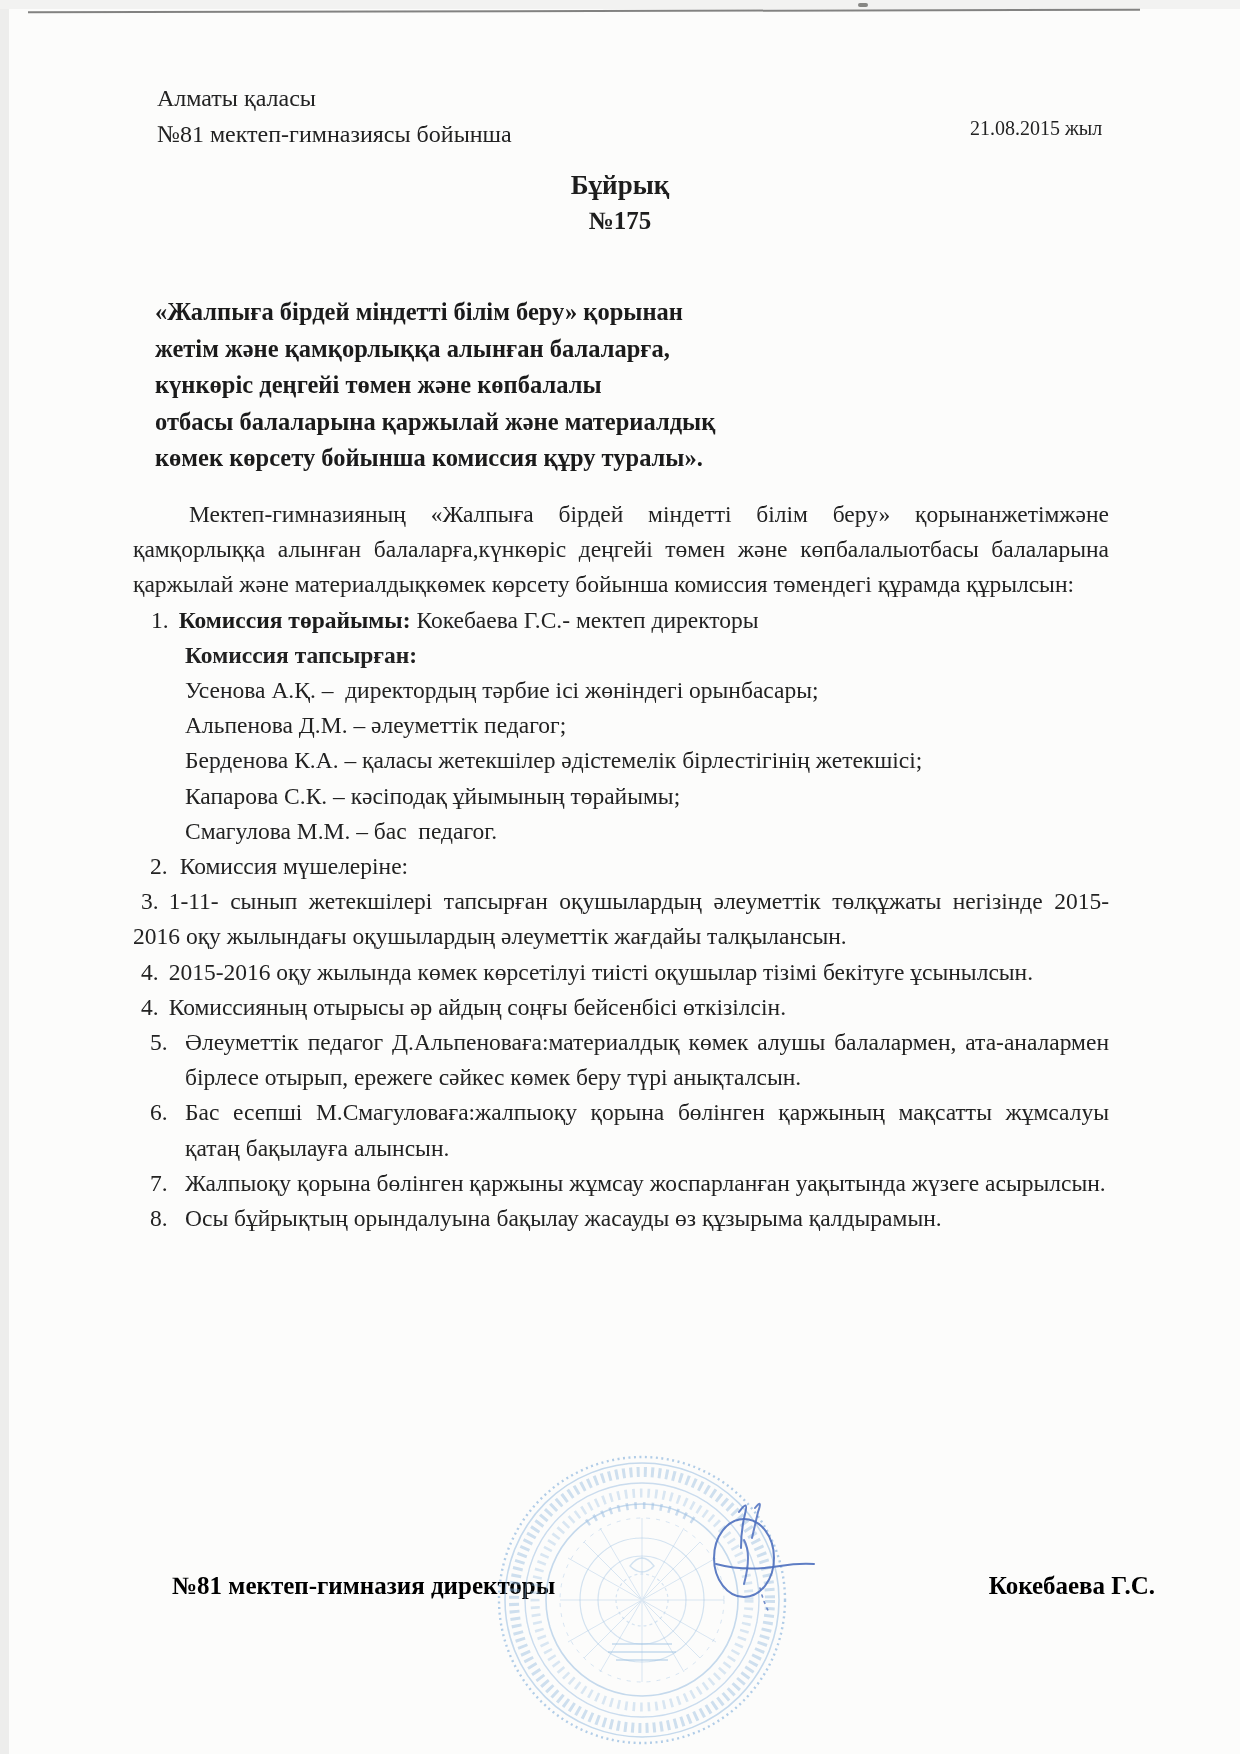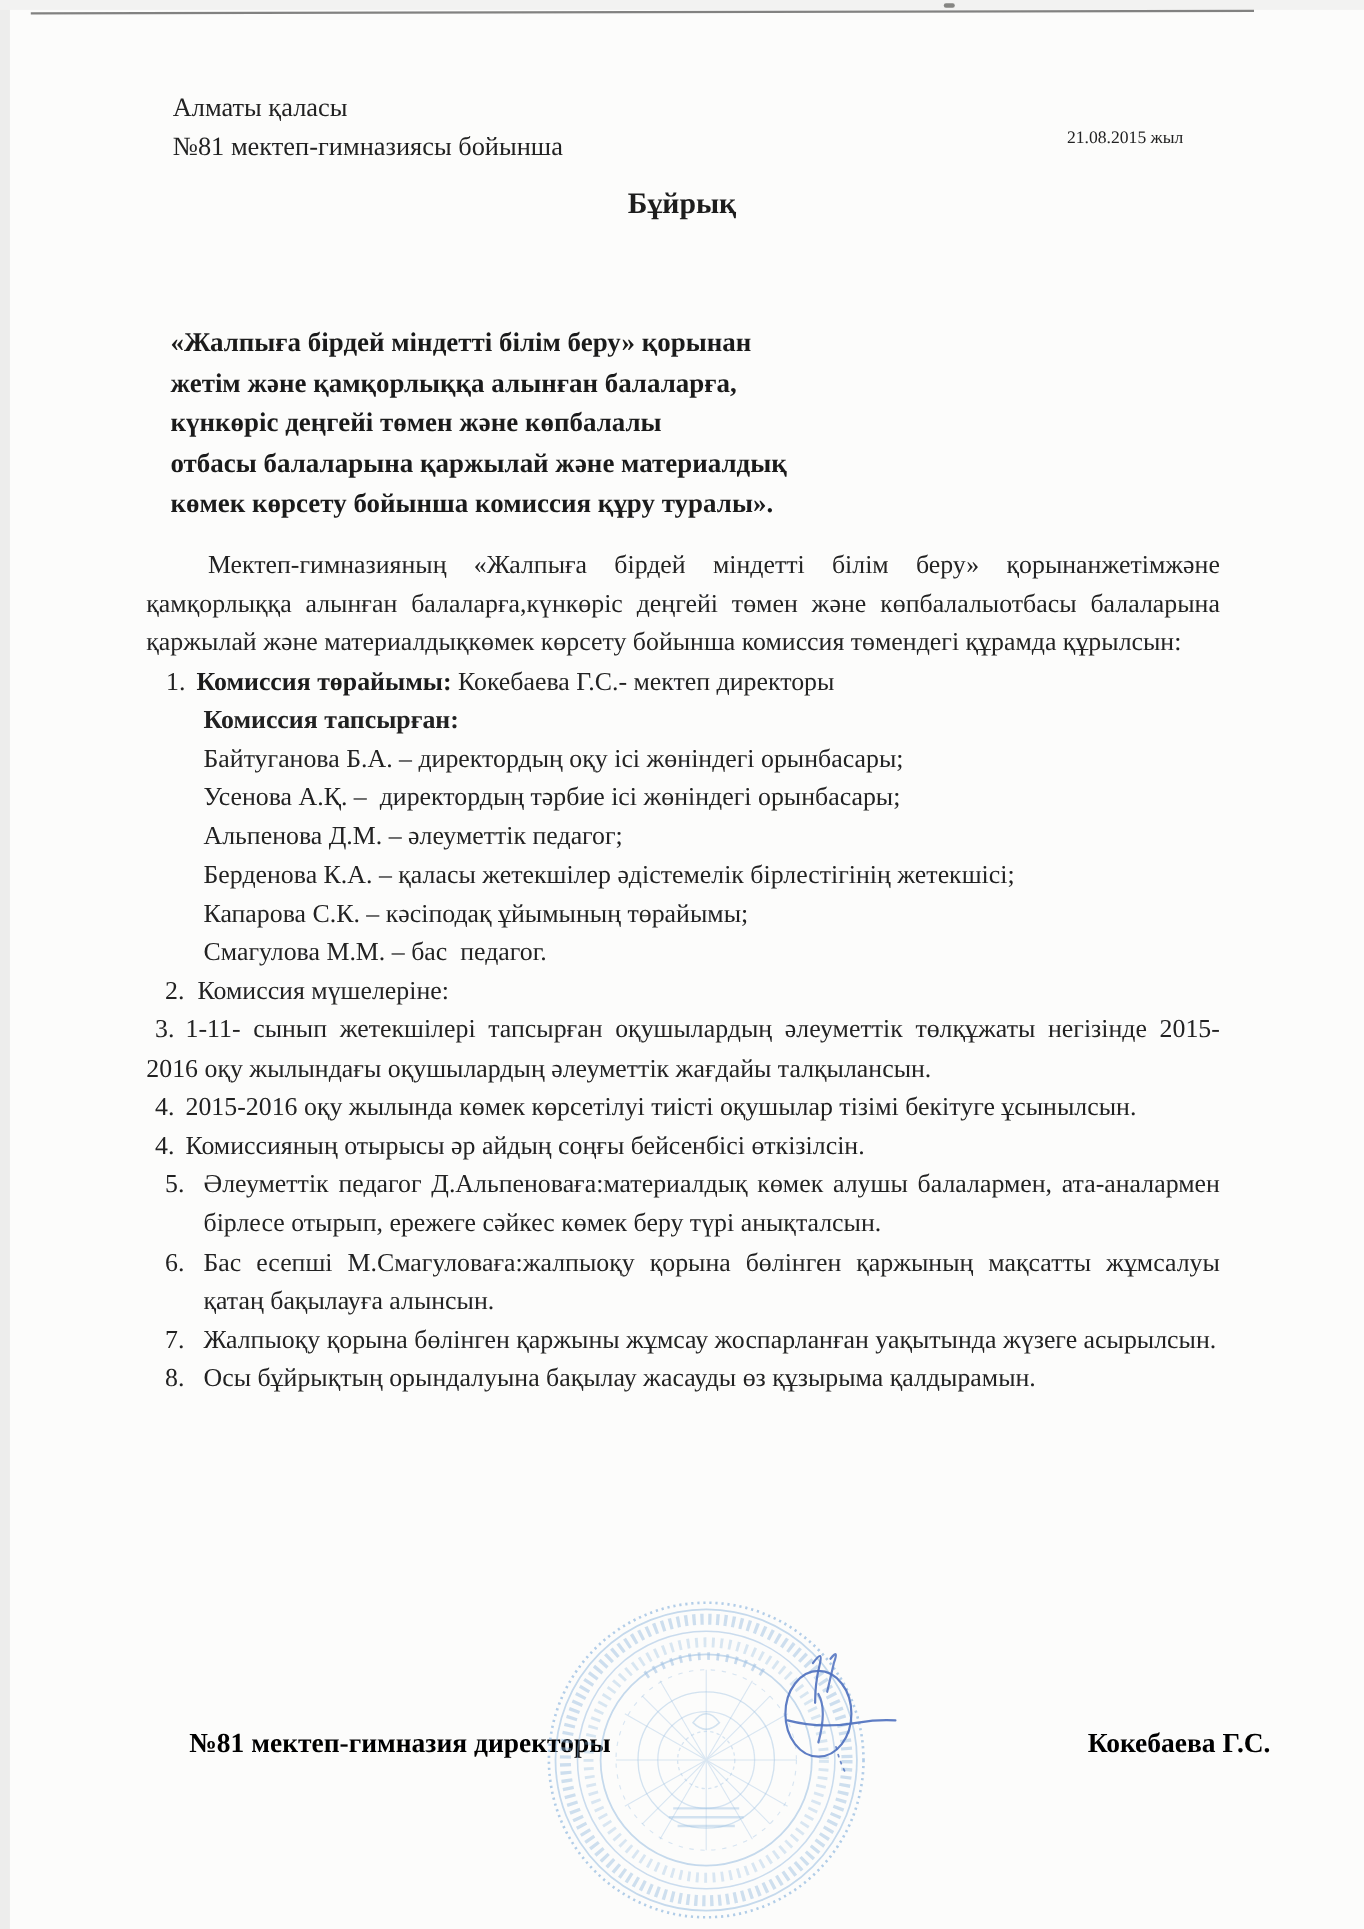--- a/index.html
+++ b/index.html
@@ -10,21 +10,21 @@
     font-family:"Liberation Serif", serif;
     color:#222;
     overflow:hidden;
   }
   .scan-left-strip{position:absolute;left:0;top:0;width:9px;height:1754px;background:#ededec;}
   .scan-top-strip{position:absolute;left:0;top:0;width:1240px;height:9px;background:#f2f2f1;}
   .scan-top-line{position:absolute;left:28px;top:10px;width:1112px;height:2px;background:#5a5a58;opacity:.75;transform:rotate(-0.12deg);}
   .scan-mark{position:absolute;left:858px;top:3px;width:10px;height:4px;background:#6a6a68;border-radius:2px;opacity:.8;}
 
   .org-block{position:absolute;left:157px;top:80px;font-size:24px;line-height:36px;}
-  .date{position:absolute;left:970px;top:117px;font-size:16px;text-align:center;}
+  .date{position:absolute;left:970px;top:117px;font-size:20px;text-align:center;}
   .order-title{position:absolute;left:0;top:168px;width:100%;text-align:center;font-weight:bold;font-size:27px;line-height:35px;color:#1d1d1d;}
   .order-title .num{font-size:25px;}
 
   .subject{position:absolute;left:155px;top:294px;font-weight:bold;font-size:24.5px;line-height:36.6px;color:#1b1b1b;}
 
   .body-text{position:absolute;left:133px;top:497px;width:976px;font-size:23.5px;line-height:35.2px;}
   .intro{text-align:justify;text-indent:56px;}
   .item1{margin-left:18px;}
   .item1 .no{margin-right:10px;}
   .members-heading{margin-left:52px;font-weight:bold;}
@@ -54,41 +54,41 @@
 
   <div class="org-block">
     <div>Алматы қаласы</div>
     <div>№81 мектеп-гимназиясы бойынша</div>
   </div>
 
   <div class="date">21.08.2015 жыл</div>
 
   <div class="order-title">
     <div>Бұйрық</div>
+    <div class="num">№175</div>
   </div>
 
   <div class="subject">
     <div>«Жалпыға бірдей міндетті білім беру» қорынан</div>
     <div>жетім және қамқорлыққа  алынған балаларға,</div>
     <div>күнкөріс деңгейі төмен және көпбалалы</div>
     <div>отбасы балаларына қаржылай және материалдық</div>
     <div>көмек көрсету бойынша комиссия құру туралы».</div>
   </div>
 
   <div class="body-text">
     <div class="intro">Мектеп-гимназияның «Жалпыға бірдей міндетті білім беру» қорынанжетімжәне қамқорлыққа алынған балаларға,күнкөріс деңгейі төмен және көпбалалыотбасы балаларына қаржылай және материалдықкөмек көрсету бойынша комиссия төмендегі құрамда құрылсын:</div>
 
     <div class="item1">
       <span class="no">1.</span><b>Комиссия төрайымы:</b>
       <span>Кокебаева Г.С.- мектеп директоры</span>
     </div>
 
     <div class="members-heading">Комиссия тапсырған:</div>
 
-    <div class="member">Байтуганова Б.А. – директордың оқу ісі жөніндегі орынбасары;</div>
     <div class="member">Усенова А.Қ. –  директордың тәрбие ісі жөніндегі орынбасары;</div>
     <div class="member">Альпенова Д.М. – әлеуметтік педагог;</div>
     <div class="member">Берденова К.А. – қаласы жетекшілер әдістемелік бірлестігінің жетекшісі;</div>
     <div class="member">Капарова С.К. – кәсіподақ ұйымының төрайымы;</div>
     <div class="member">Смагулова М.М. – бас  педагог.</div>
 
     <div class="item-inline">
       <span class="no">2.</span><span>Комиссия мүшелеріне:</span>
     </div>
 

